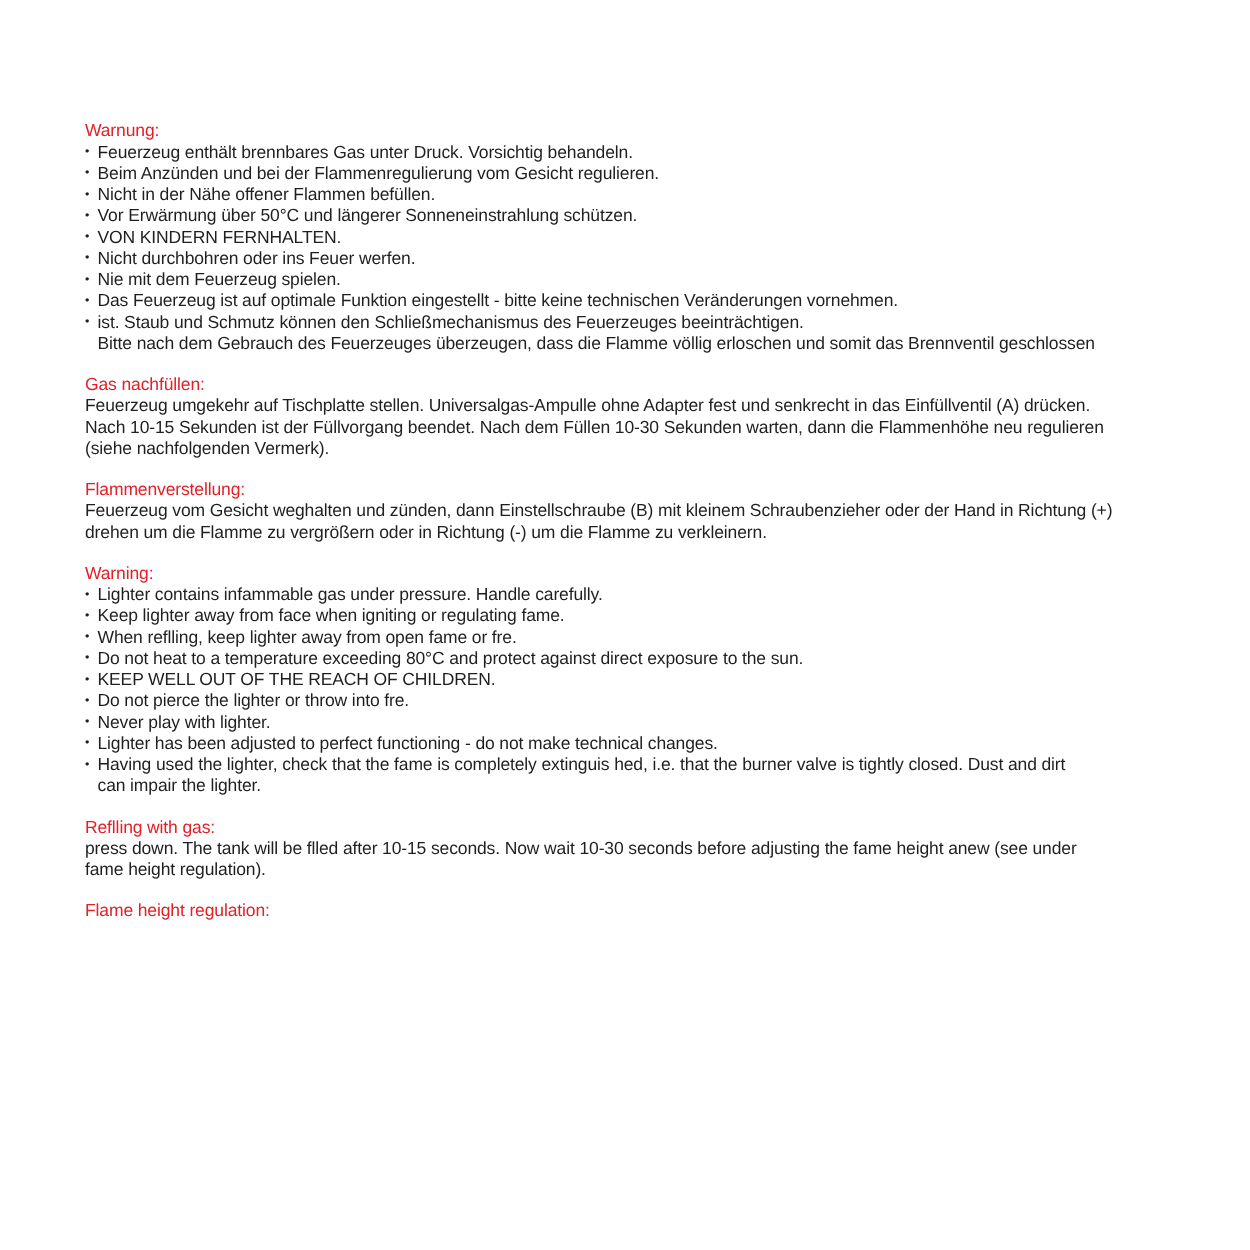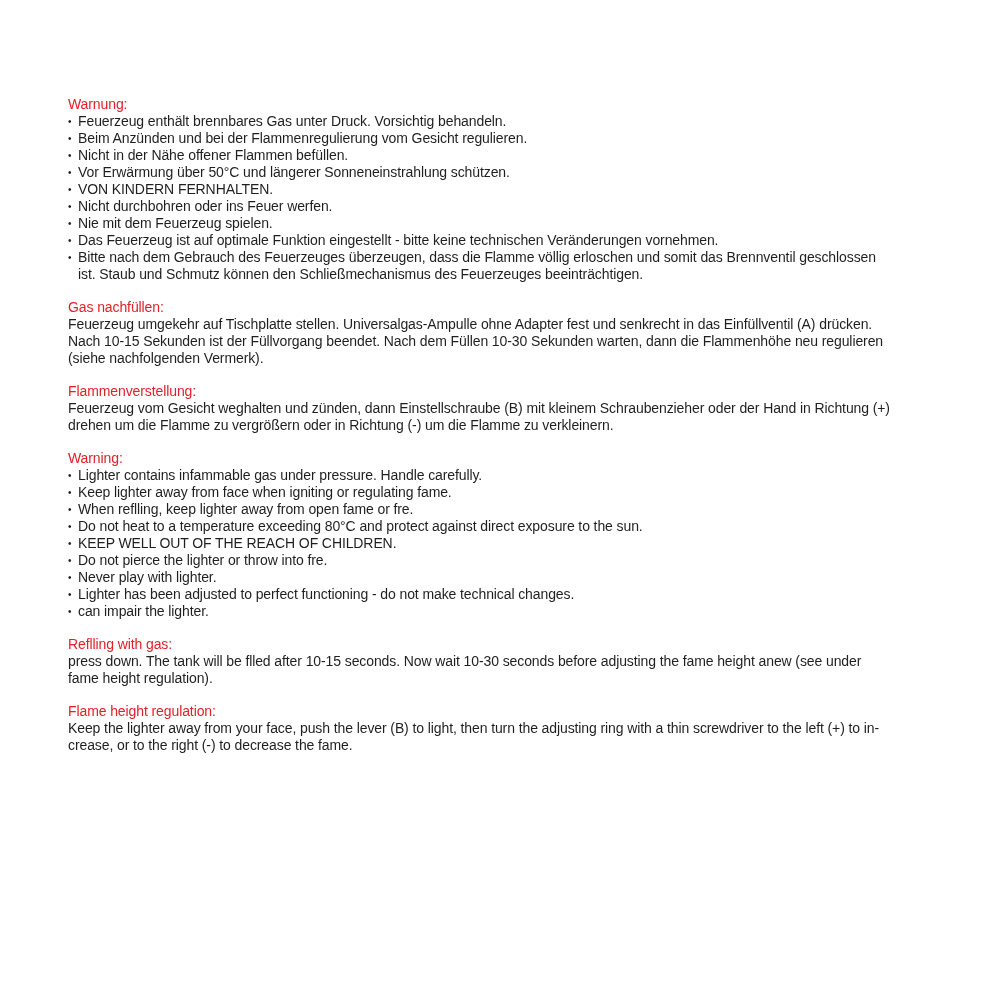--- a/index.html
+++ b/index.html
@@ -80,22 +80,22 @@
         <div class="item bulleted">
           <span class="bullet-glyph">•</span>
           <div class="line">Nie mit dem Feuerzeug spielen.</div>
         </div>
         <div class="item bulleted">
           <span class="bullet-glyph">•</span>
           <div class="line">Das Feuerzeug ist auf optimale Funktion eingestellt - bitte keine technischen Veränderungen vornehmen.</div>
         </div>
         <div class="item bulleted">
           <span class="bullet-glyph">•</span>
+          <div class="line">ist. Staub und Schmutz können den Schließmechanismus des Feuerzeuges beeinträchtigen.</div>
           <div class="line">Bitte nach dem Gebrauch des Feuerzeuges überzeugen, dass die Flamme völlig erloschen und somit das Brennventil geschlossen</div>
-          <div class="line">ist. Staub und Schmutz können den Schließmechanismus des Feuerzeuges beeinträchtigen.</div>
         </div>
       </div>
       <div class="section">
         <div class="heading">Gas nachfüllen:</div>
         <div class="item">
           <div class="line">Feuerzeug umgekehr auf Tischplatte stellen. Universalgas-Ampulle ohne Adapter fest und senkrecht in das Einfüllventil (A) drücken.</div>
           <div class="line">Nach 10-15 Sekunden ist der Füllvorgang beendet. Nach dem Füllen 10-30 Sekunden warten, dann die Flammenhöhe neu regulieren</div>
           <div class="line">(siehe nachfolgenden Vermerk).</div>
         </div>
       </div>
@@ -135,31 +135,28 @@
         <div class="item bulleted">
           <span class="bullet-glyph">•</span>
           <div class="line">Never play with lighter.</div>
         </div>
         <div class="item bulleted">
           <span class="bullet-glyph">•</span>
           <div class="line">Lighter has been adjusted to perfect functioning - do not make technical changes.</div>
         </div>
         <div class="item bulleted">
           <span class="bullet-glyph">•</span>
+          <div class="line">Having used the lighter, check that the fame is completely extinguis hed, i.e. that the burner valve is tightly closed. Dust and dirt</div>
           <div class="line">can impair the lighter.</div>
         </div>
       </div>
       <div class="section">
         <div class="heading">Reflling with gas:</div>
         <div class="item">
           <div class="line">press down. The tank will be flled after 10-15 seconds. Now wait 10-30 seconds before adjusting the fame height anew (see under</div>
           <div class="line">fame height regulation).</div>
         </div>
       </div>
       <div class="section">
         <div class="heading">Flame height regulation:</div>
-        <div class="item">
-          <div class="line">Keep the lighter away from your face, push the lever (B) to light, then turn the adjusting ring with a thin screwdriver to the left (+) to in-</div>
-          <div class="line">crease, or to the right (-) to decrease the fame.</div>
-        </div>
       </div>
     </div>
 </div>
 
 </body></html>

